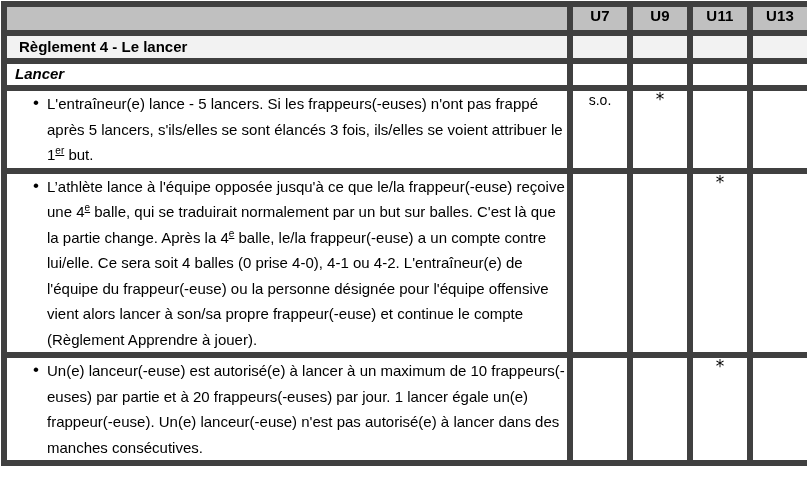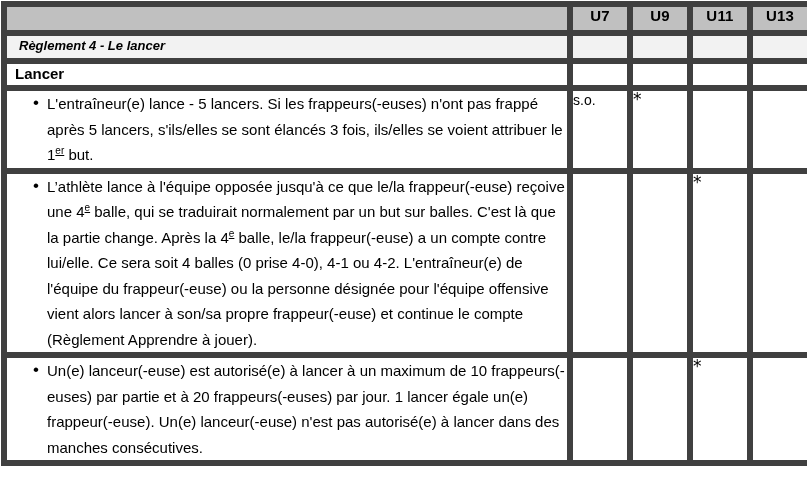--- a/index.html
+++ b/index.html
@@ -40,36 +40,36 @@
     letter-spacing: .2px;
   }
 
   
   tr.section-row td {
     background: #f2f2f2;
     height: 22px;
   }
   .section-title {
     font-weight: bold;
-    font-style: italic;
-    font-size: 13px;
+    font-size: 15px;
     padding: 2px 0 0 12px;
     white-space: nowrap;
   }
 
   
   tr.subheading-row td {
     background: #ffffff;
     height: 21px;
   }
   .subheading-title {
     font-weight: bold;
     font-size: 15px;
     padding: 1px 0 0 8px;
     white-space: nowrap;
+    font-style: italic;
   }
 
   
   td.bullet-cell {
     padding: 6px 8px 7px 8px;
   }
   ul.bullet-list {
     margin: 0;
     padding: 0;
     list-style: none;
@@ -83,20 +83,21 @@
   }
   ul.bullet-list li::before {
     content: "\2022";
     position: absolute;
     left: 26px;
     top: -1px;
     font-size: 17px;
     line-height: 25.5px;
   }
   td.mark-cell {
+    text-align: center;
     font-size: 14px;
     padding-top: 7px;
   }
   td.mark-cell .mark-star {
     font-size: 17px;
     line-height: 1;
     display: inline-block;
     vertical-align: top;
     font-family: "DejaVu Sans", sans-serif;
   }

